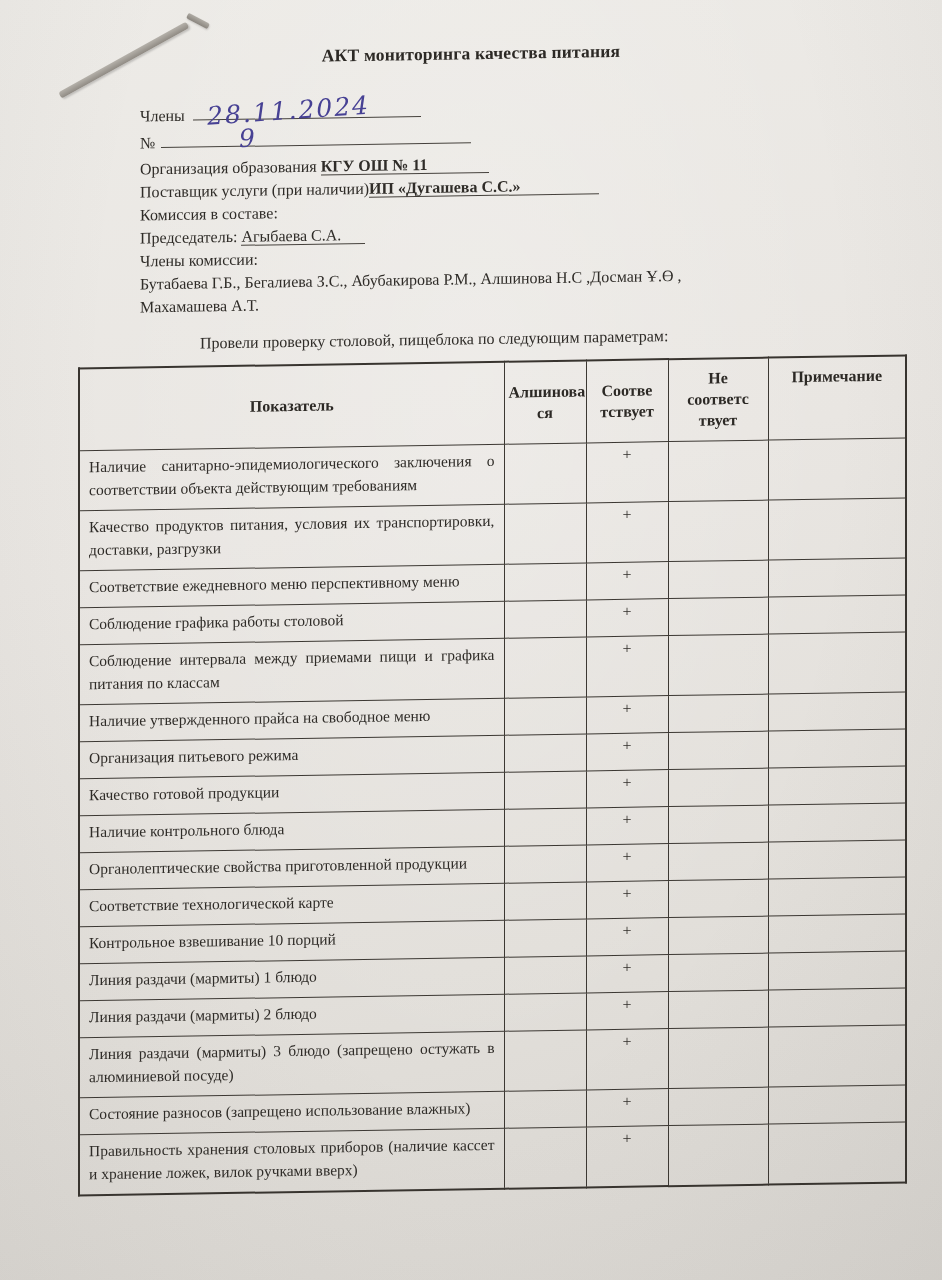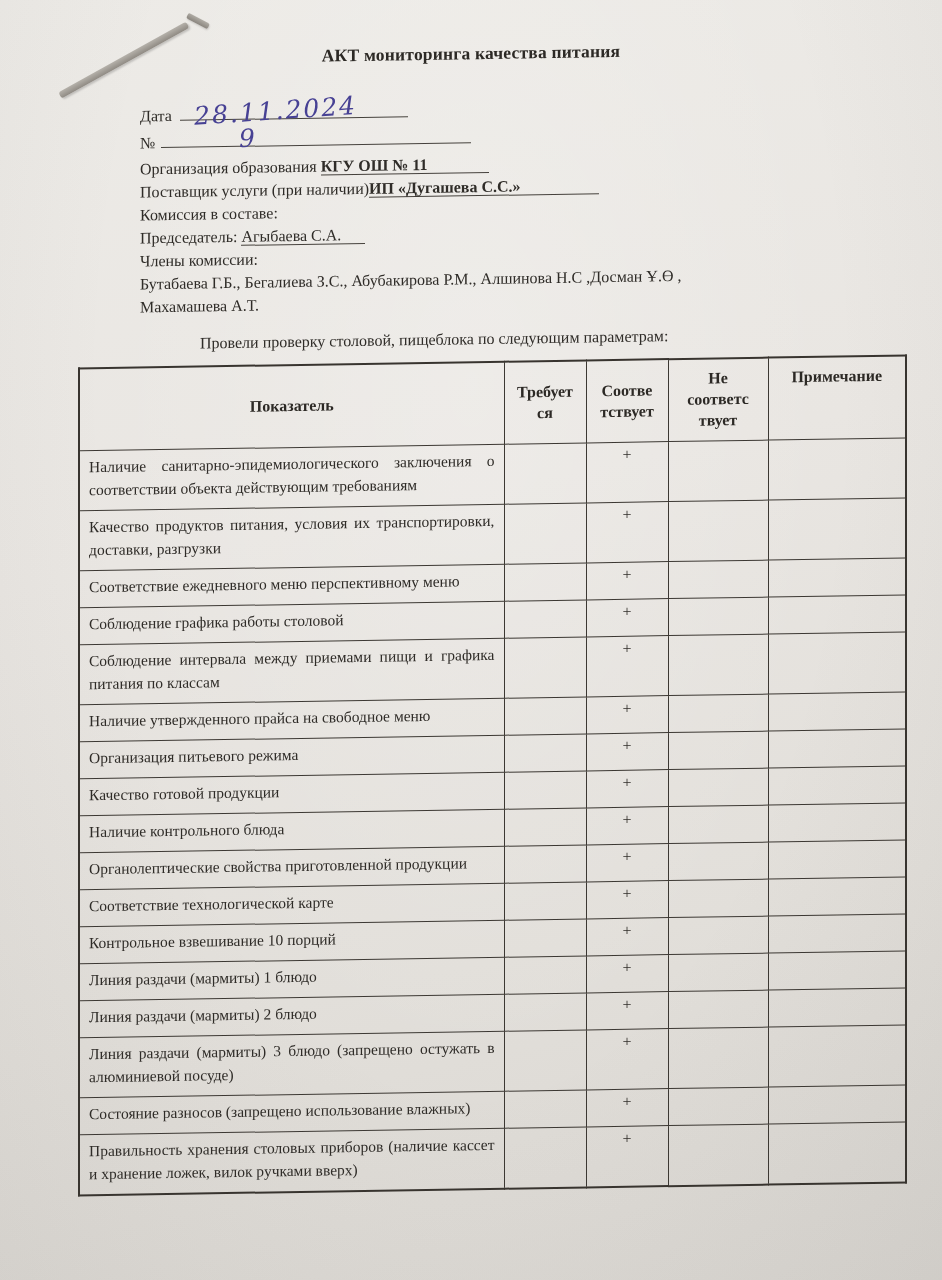--- a/index.html
+++ b/index.html
@@ -73,21 +73,21 @@
 <div class="vignette"></div>
 <div class="staple"></div>
 <div class="staple-head"></div>
 
 <div class="content">
 
   <div class="title">АКТ мониторинга качества питания</div>
 
   <div class="fields">
     <div class="field-line hand-row">
-      <span>Дата</span><span class="uline date-line-u"><span class="hand hand-date">28.11.2024</span></span>
+      <span>Члены</span><span class="uline date-line-u"><span class="hand hand-date">28.11.2024</span></span>
     </div>
     <div class="field-line hand-row">
       <span>№</span><span class="uline num-line-u"><span class="hand hand-num">9</span></span>
     </div>
     <div class="field-line">
       <span>Организация образования </span><span class="filled">КГУ ОШ № 11</span>
     </div>
     <div class="field-line">
       <span>Поставщик услуги (при наличии)</span><span class="filled supplier">ИП «Дугашева С.С.»</span>
     </div>
@@ -106,21 +106,21 @@
     <colgroup>
       <col class="c1">
         <col class="c2">
         <col class="c3">
         <col class="c4">
         <col class="c5">
     </colgroup>
     <thead>
       <tr>
         <th>Показатель</th>
-        <th>Требует
+        <th>Алшинова
 ся</th>
         <th>Соотве
 тствует</th>
         <th>Не
 соответс
 твует</th>
         <th class="note">Примечание</th>
       </tr>
     </thead>
     <tbody>

